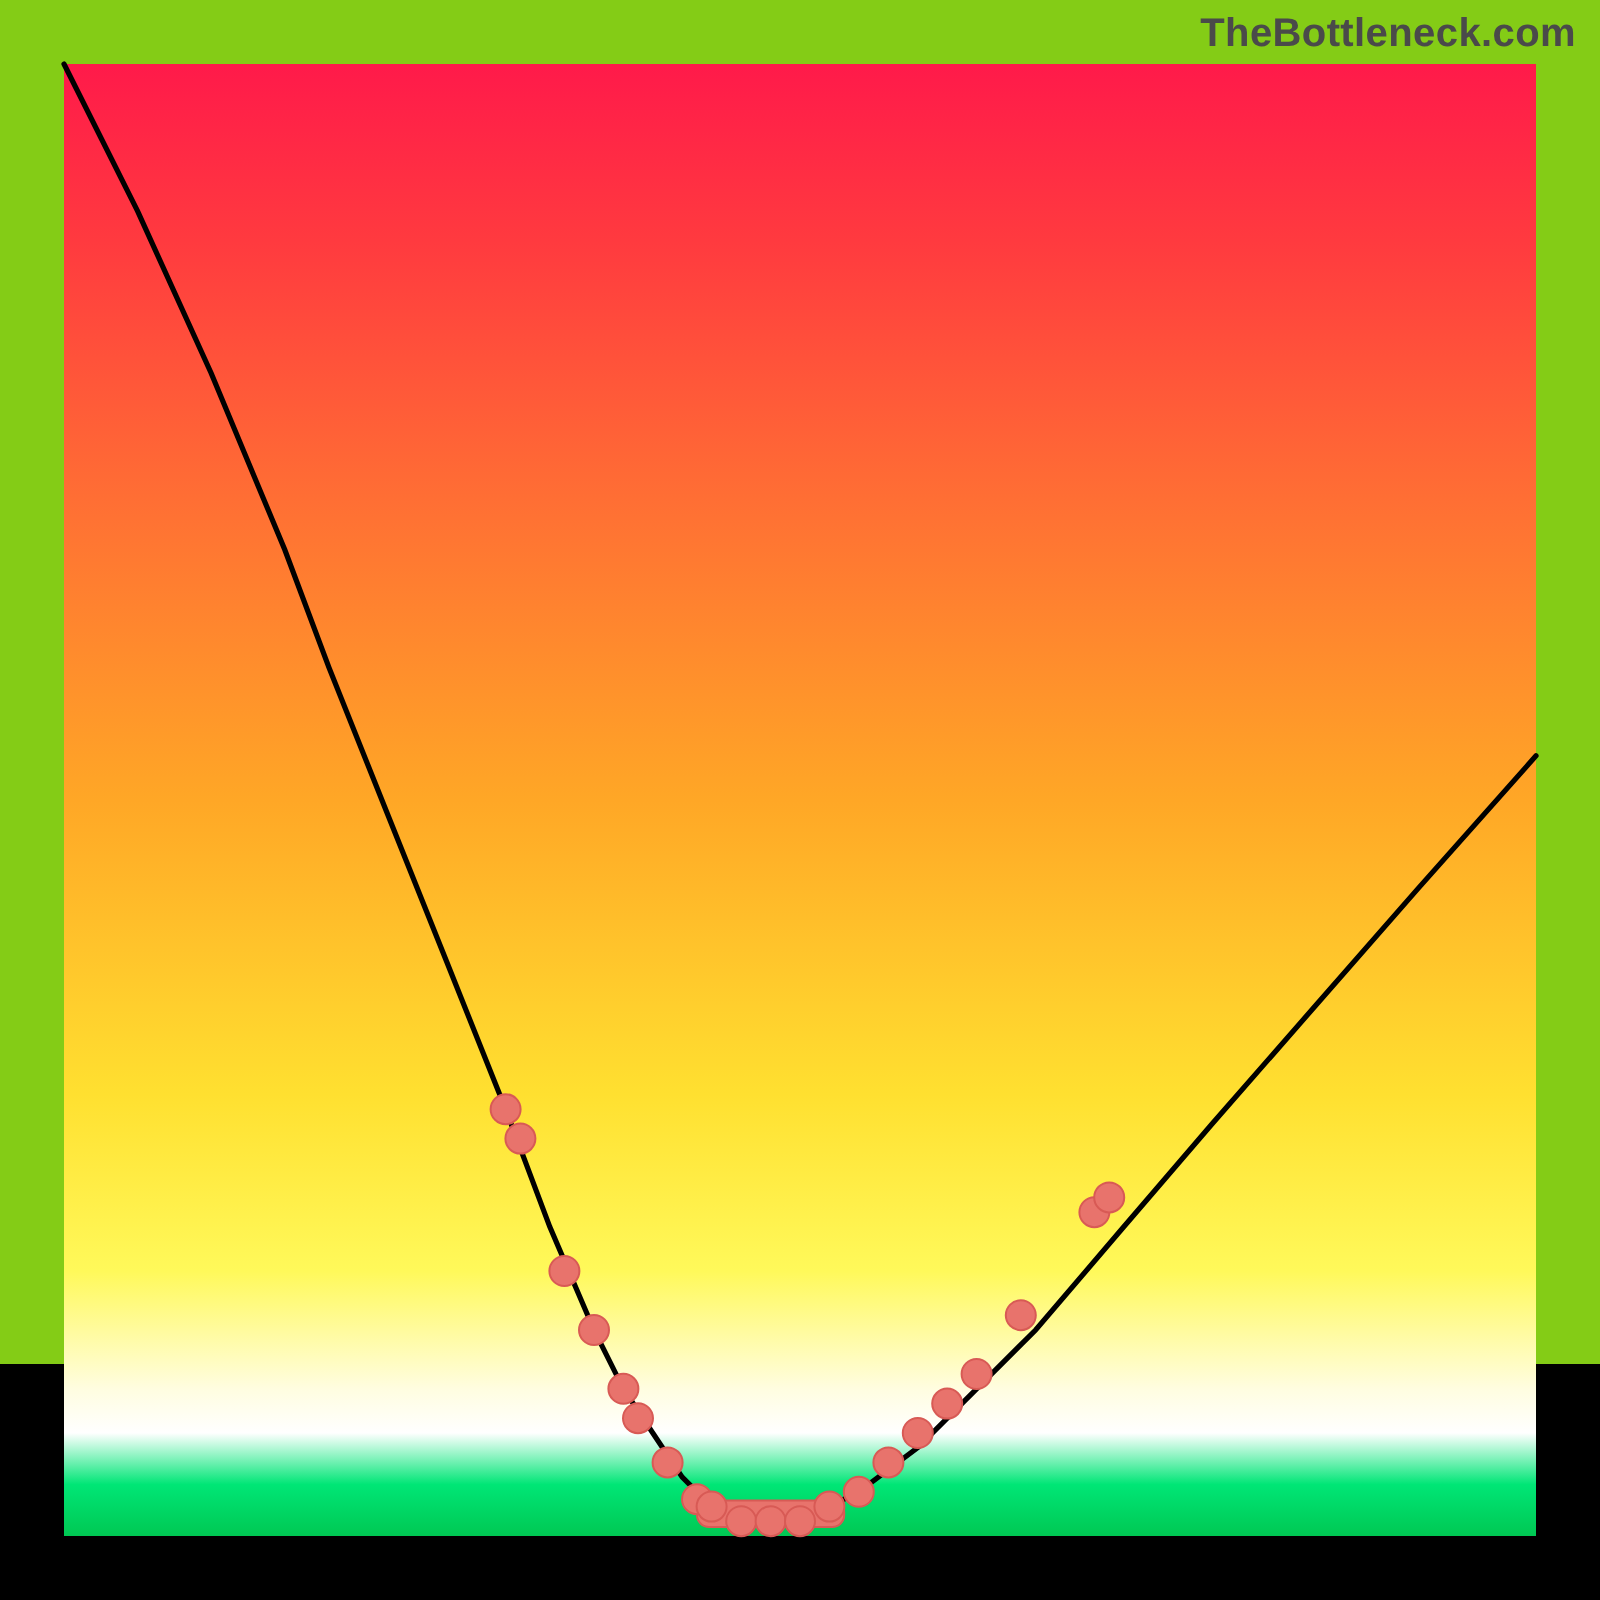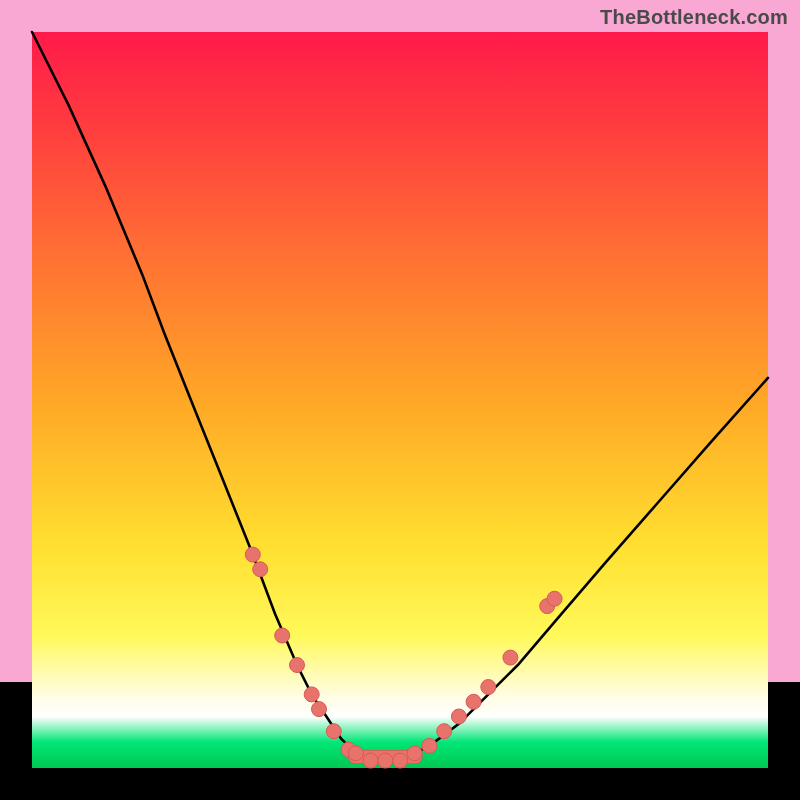--- a/index.html
+++ b/index.html
@@ -10,21 +10,21 @@
     background: #000;
     overflow: hidden;
     font-family: Arial, Helvetica, sans-serif;
   }
   .frame {
     position: absolute;
     left: 0;
     top: 0;
     width: 800px;
     height: 682px;
-    background: #f9a8d4;
+    background: #84cc16;
   }
   .plot-bg {
     position: absolute;
     left: 32px;
     top: 32px;
     width: 736px;
     height: 736px;
     background: linear-gradient(
       to bottom,
       #ff1a4a 0%,

